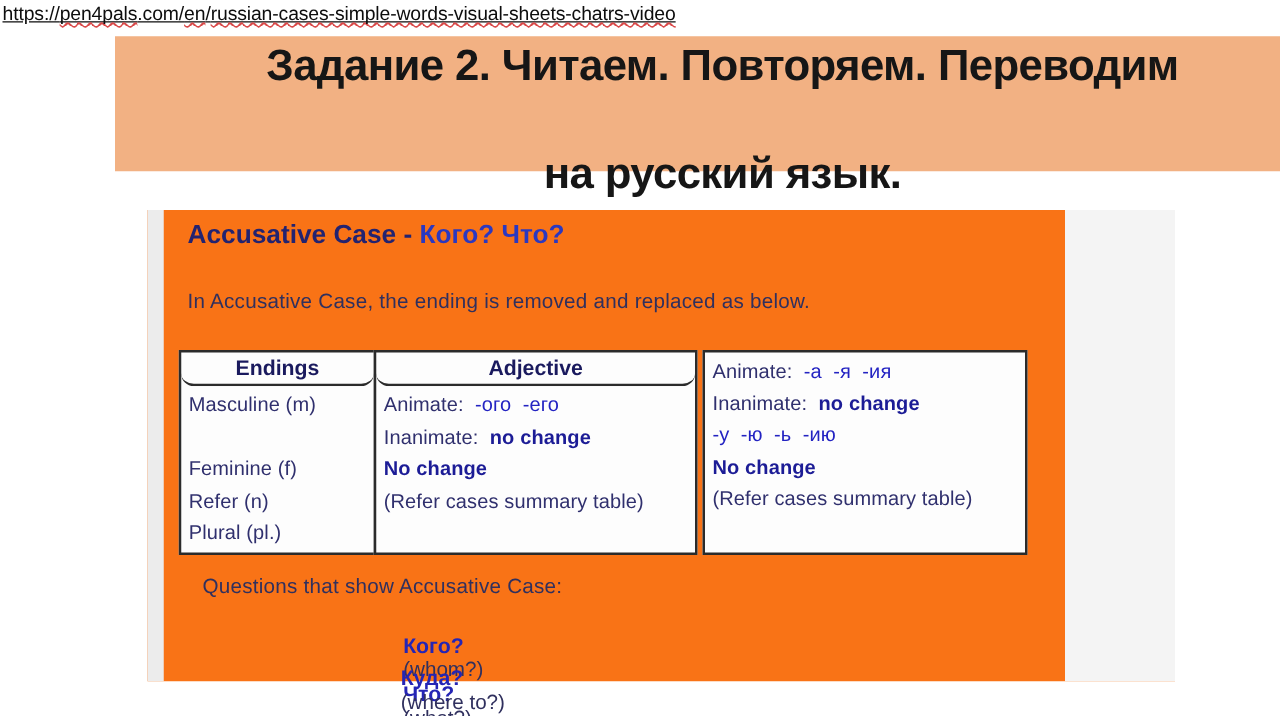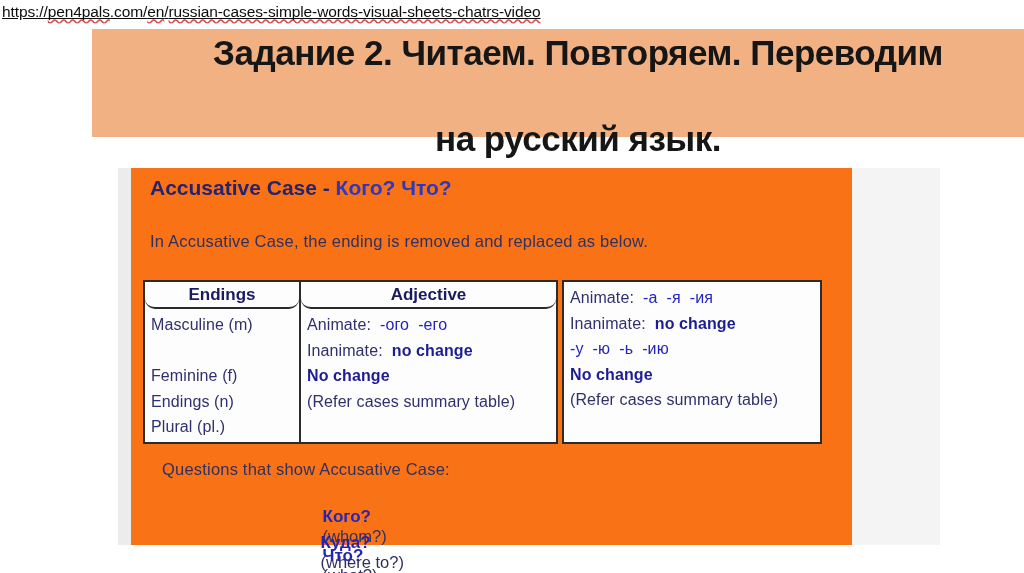--- a/index.html
+++ b/index.html
@@ -80,21 +80,21 @@
     <div class="lesson-intro">In Accusative Case, the ending is removed and replaced as below.</div>
 
     <div class="rtable">
 
       <div class="col col-endings">
         <div class="thead">Endings</div>
         <div class="tbody">
           <div class="tline t-navy">Masculine (m)</div>
           <div class="tline">&nbsp;</div>
           <div class="tline t-navy">Feminine (f)</div>
-          <div class="tline t-navy">Endings (n)</div>
+          <div class="tline t-navy">Refer (n)</div>
           <div class="tline t-navy">Plural (pl.)</div>
         </div>
       </div>
 
       <div class="col col-adjective">
         <div class="thead">Adjective</div>
         <div class="tbody">
           <div class="tline"><span class="t-navy">Animate:</span><span class="t-navy">  </span><span class="t-blue-b">-ого  -его</span></div>
           <div class="tline"><span class="t-navy">Inanimate:</span><span class="t-navy">  </span><span class="t-navy-b">no change</span></div>
           <div class="tline t-navy-b">No change</div>

